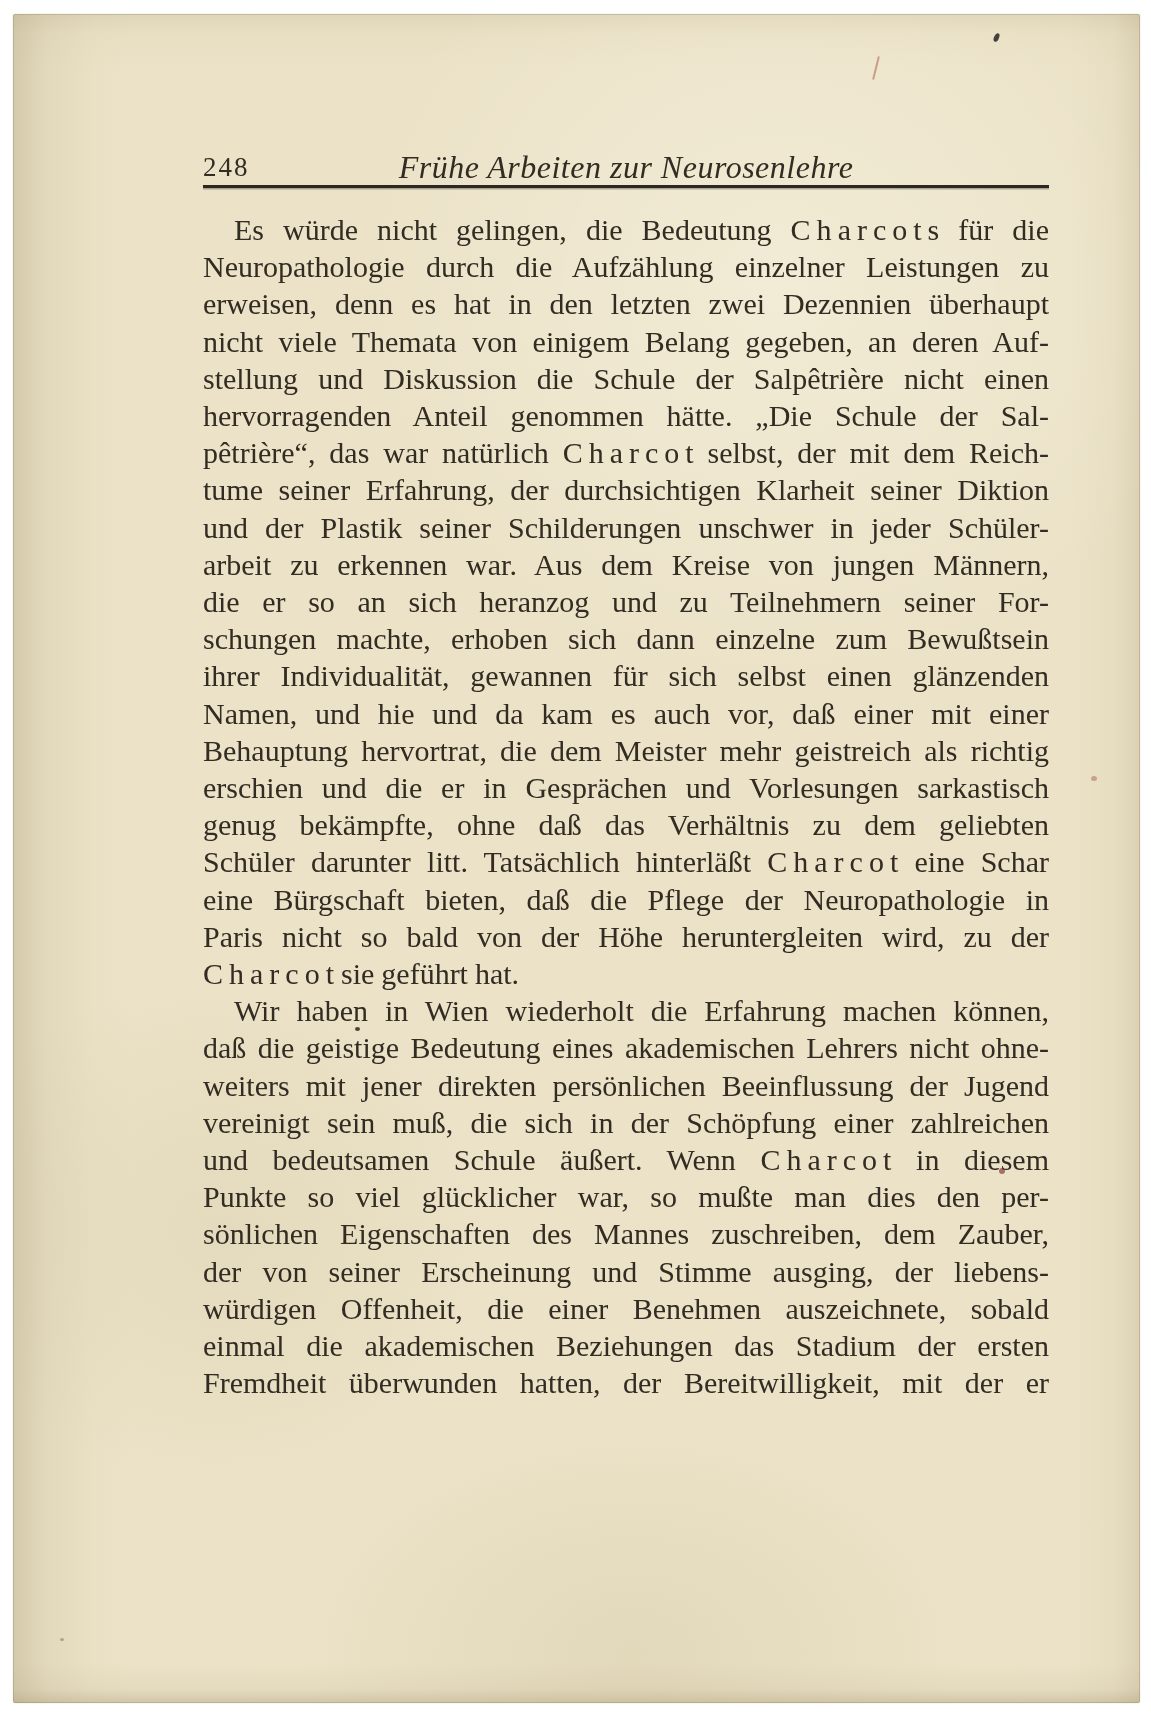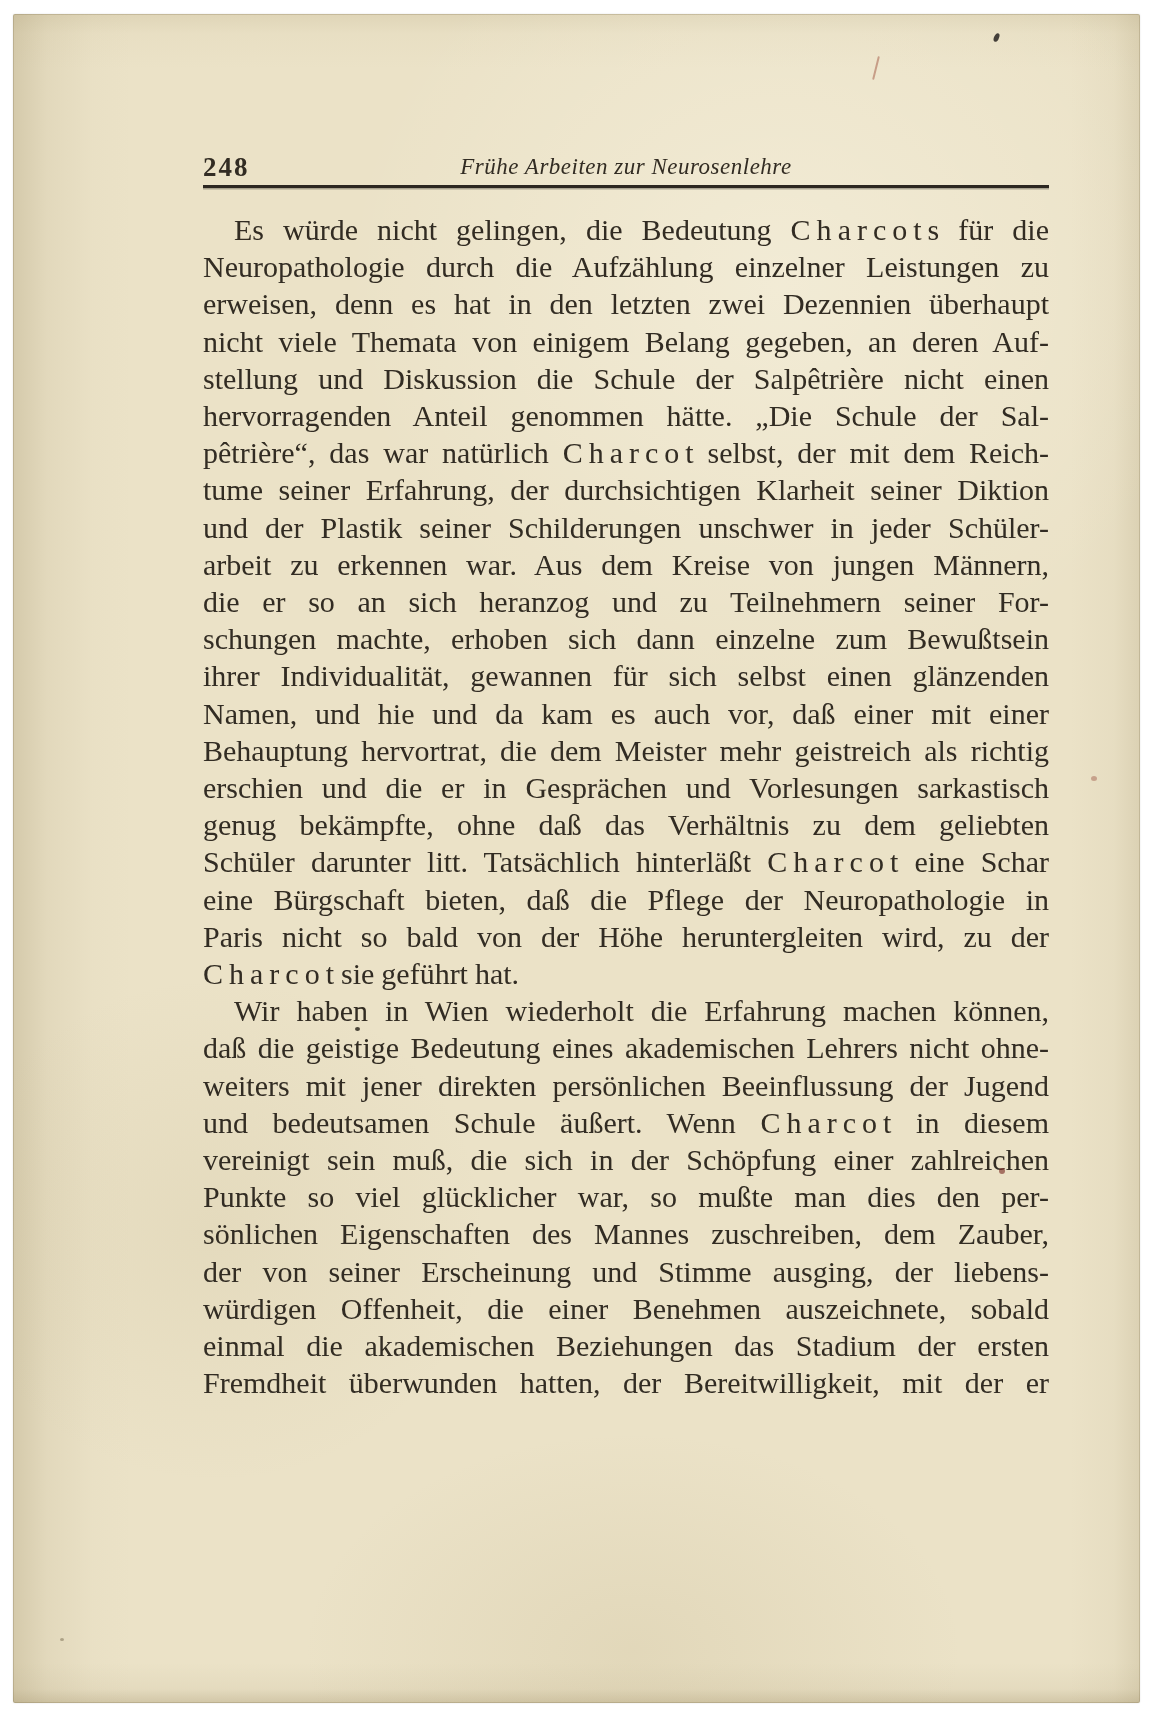--- a/index.html
+++ b/index.html
@@ -35,26 +35,26 @@
   
   .running-head {
     position: absolute;
     left: 190px; top: 136px;
     width: 846px; height: 34px;
     line-height: 34px;
     white-space: nowrap;
   }
   .pagenum {
     position: absolute; left: 0; top: 0;
-    font-size: 27px; letter-spacing: 2px; font-weight: bold;
+    font-size: 27px; letter-spacing: 2px;
   }
   .running-title {
     position: absolute; left: 0; top: 0;
     width: 100%; text-align: center;
-    font-style: italic; font-size: 23px;
+    font-style: italic; font-size: 32px;
     letter-spacing: 0.5px;
   }
   .head-rule {
     position: absolute;
     left: 190px; top: 171px;
     width: 846px; height: 3px;
     background: #2c2720;
     box-shadow: 0 1.5px 0 rgba(44,39,32,0.35);
   }
   
@@ -135,22 +135,22 @@
           <div class="line">genug bekämpfte, ohne daß das Verhältnis zu dem geliebten</div>
           <div class="line">Schüler darunter litt. Tatsächlich hinterläßt C h a r c o t eine Schar</div>
           <div class="line">eine Bürgschaft bieten, daß die Pflege der Neuropathologie in</div>
           <div class="line">Paris nicht so bald von der Höhe heruntergleiten wird, zu der</div>
           <div class="line">C h a r c o t sie geführt hat.</div>
         </div>
       <div class="para">
           <div class="line">Wir haben in Wien wiederholt die Erfahrung machen können,</div>
           <div class="line">daß die geistige Bedeutung eines akademischen Lehrers nicht ohne-</div>
           <div class="line">weiters mit jener direkten persönlichen Beeinflussung der Jugend</div>
+          <div class="line">vereinigt sein muß, die sich in der Schöpfung einer zahlreichen</div>
           <div class="line">und bedeutsamen Schule äußert. Wenn C h a r c o t in diesem</div>
-          <div class="line">vereinigt sein muß, die sich in der Schöpfung einer zahlreichen</div>
           <div class="line">Punkte so viel glücklicher war, so mußte man dies den per-</div>
           <div class="line">sönlichen Eigenschaften des Mannes zuschreiben, dem Zauber,</div>
           <div class="line">der von seiner Erscheinung und Stimme ausging, der liebens-</div>
           <div class="line">würdigen Offenheit, die einer Benehmen auszeichnete, sobald</div>
           <div class="line">einmal die akademischen Beziehungen das Stadium der ersten</div>
           <div class="line">Fremdheit überwunden hatten, der Bereitwilligkeit, mit der er</div>
         </div>
     </div>
 
     <span class="speck speck-comma"></span>

